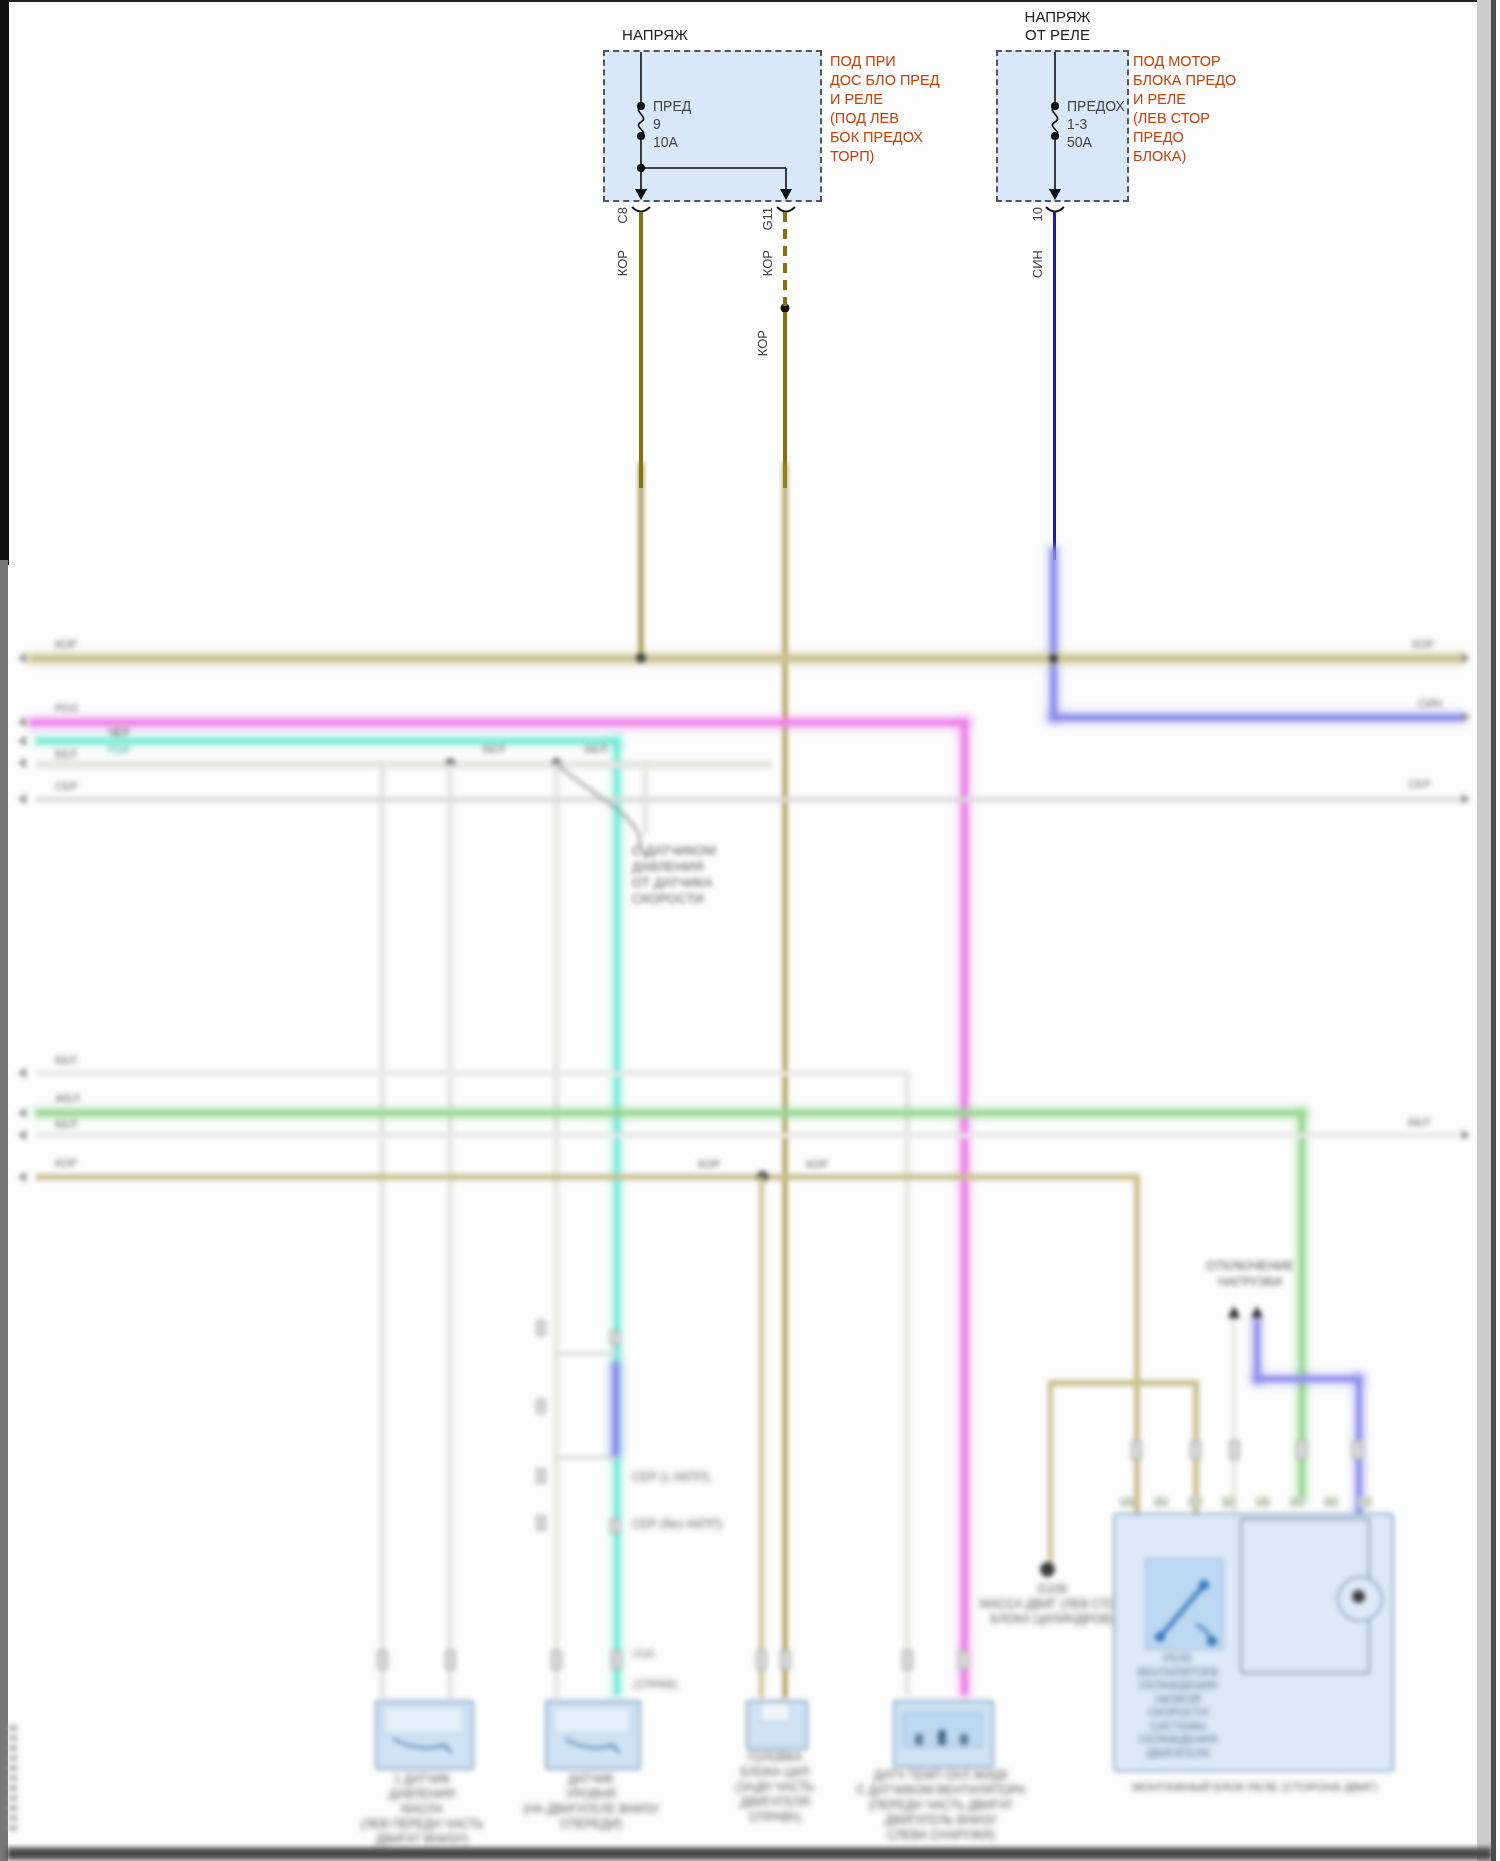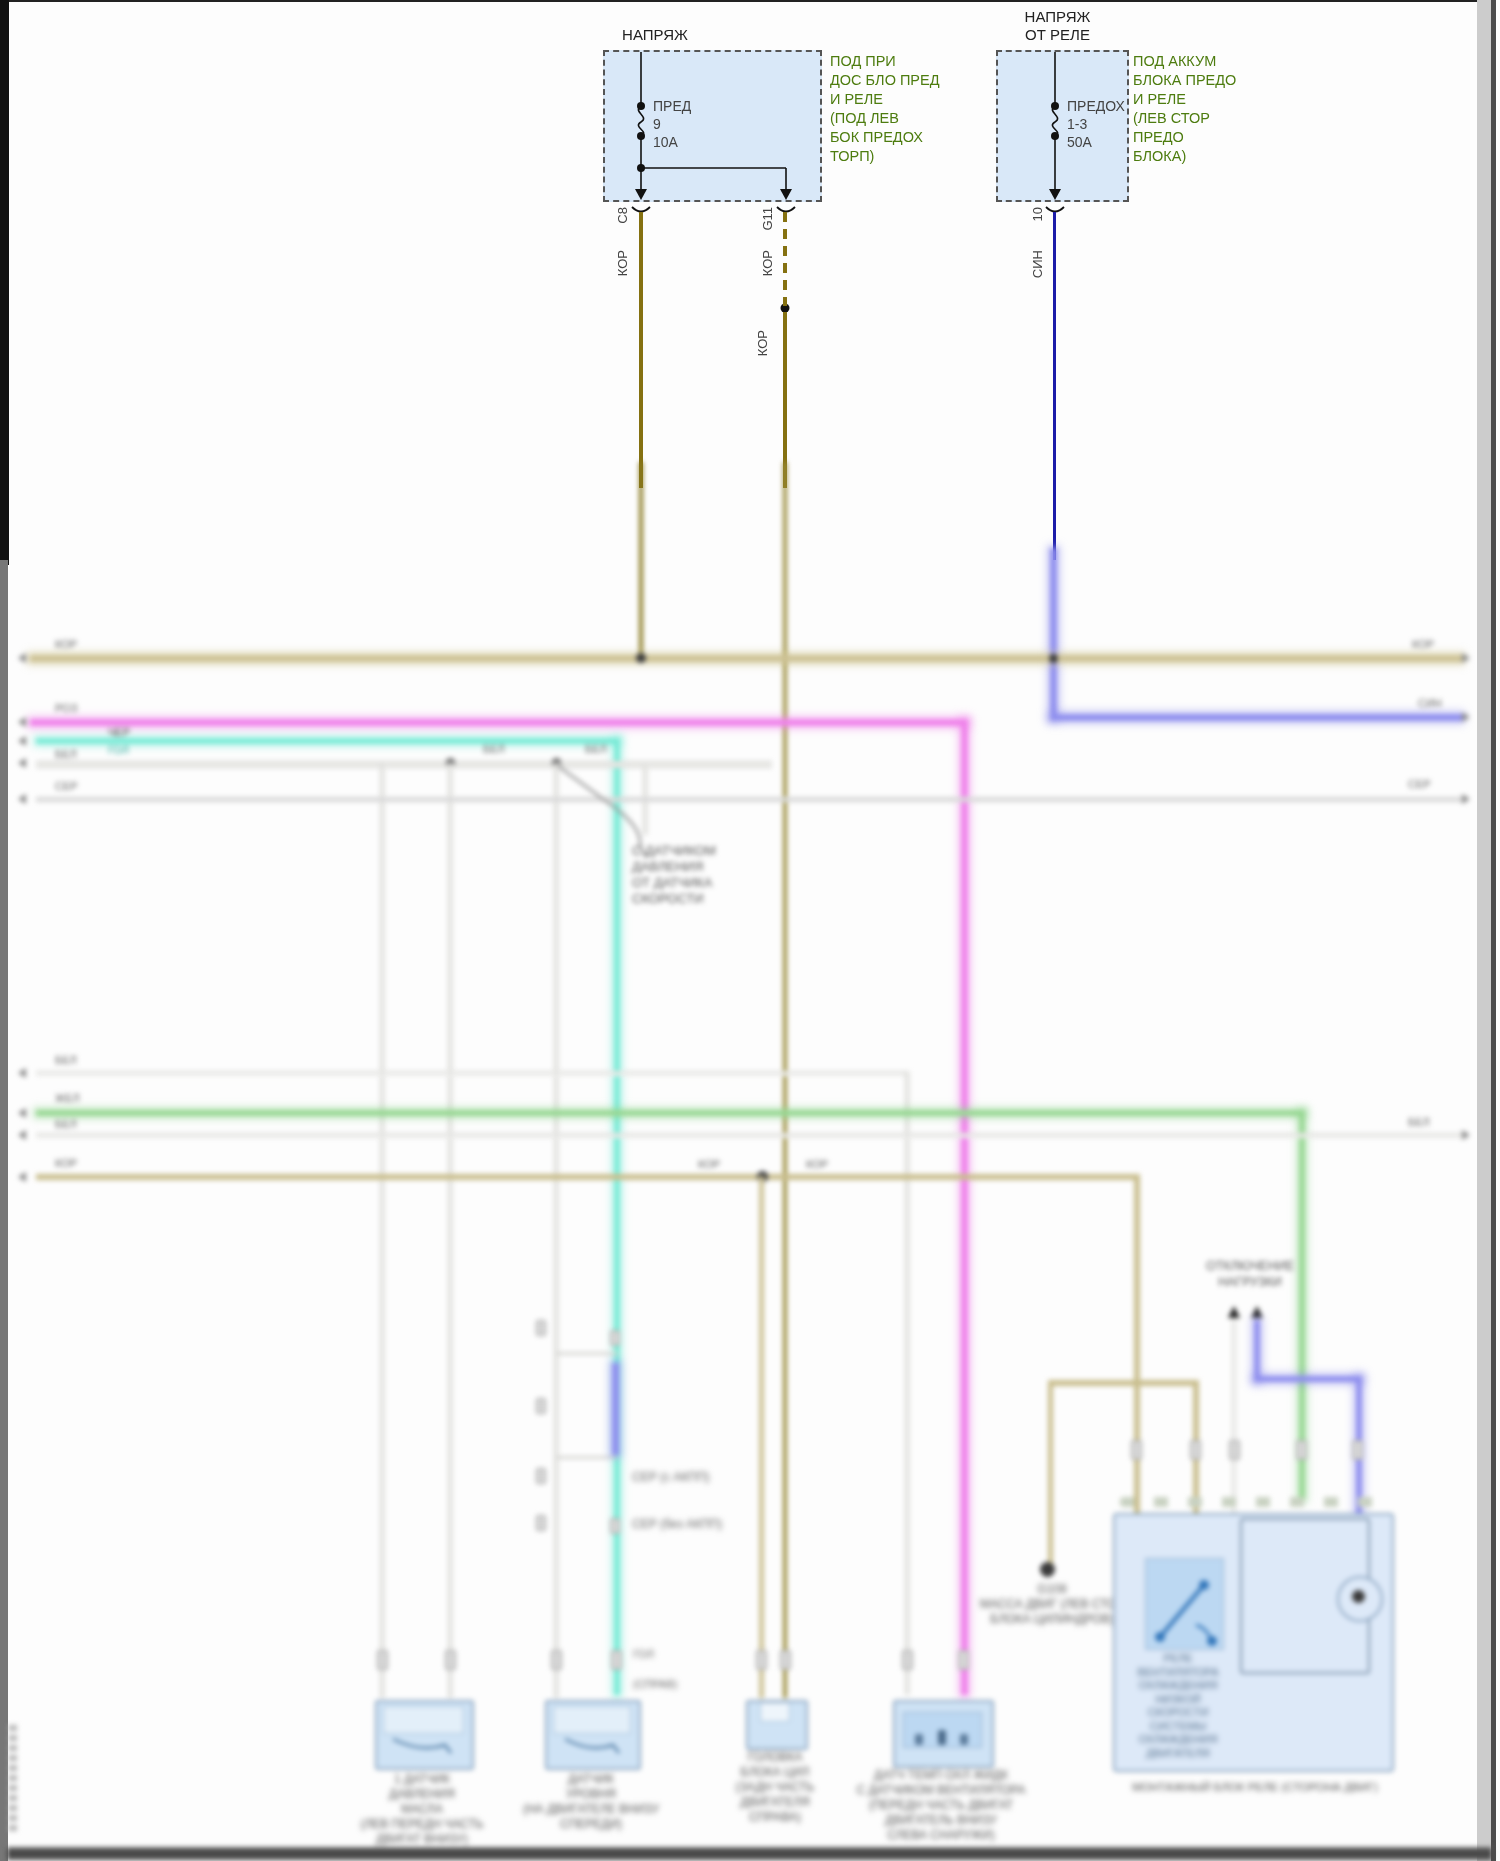--- a/index.html
+++ b/index.html
@@ -3,21 +3,21 @@
 <meta charset="utf-8">
 <style>
   html,body{margin:0;padding:0;background:#fff;}
   #page{position:relative;width:1500px;height:1861px;background:#fdfdfd;overflow:hidden;
         font-family:"Liberation Sans", sans-serif;color:#333;}
   .abs{position:absolute;}
   .wire{position:absolute;}
   .lbl{position:absolute;font-size:13px;color:#444;white-space:nowrap;}
   .rot{writing-mode:vertical-rl;transform:rotate(180deg);}
   .caption{position:absolute;text-align:center;font-size:12px;line-height:15px;color:#555;white-space:nowrap;}
-  .loc-text{position:absolute;font-size:14.5px;line-height:19px;color:#4d7c0f;white-space:nowrap;}
+  .loc-text{position:absolute;font-size:14.5px;line-height:19px;color:#c2410c;white-space:nowrap;}
   .fusebox{position:absolute;background:#d9e8f8;border:2px dashed #555;}
   .title{position:absolute;font-size:15px;color:#222;text-align:center;}
   .blur-layer{position:absolute;left:0;top:0;width:1500px;height:1861px;filter:blur(2.8px);}
   .xblur{filter:blur(1.6px);}
   .glow-tan{box-shadow:0 0 6px 3px rgba(205,195,140,.55);}
   .glow-pink{box-shadow:0 0 7px 3px rgba(240,130,235,.45);}
   .glow-cyan{box-shadow:0 0 6px 3px rgba(110,235,215,.4);}
   .glow-green{box-shadow:0 0 6px 3px rgba(145,215,145,.45);}
   .glow-violet{box-shadow:0 0 7px 3px rgba(143,143,238,.45);}
   .pin{position:absolute;width:9px;height:18px;background:#d6d6d6;border:1px solid #9a9a9a;border-radius:2px;}
@@ -87,21 +87,21 @@
 
   <div class="loc-text" style="left:830px;top:52px;">
     <div>ПОД ПРИ</div>
     <div>ДОС БЛО ПРЕД</div>
     <div>И РЕЛЕ</div>
     <div>(ПОД ЛЕВ</div>
     <div>БОК ПРЕДОХ</div>
     <div>ТОРП)</div>
   </div>
   <div class="loc-text" style="left:1133px;top:52px;">
-    <div>ПОД АККУМ</div>
+    <div>ПОД МОТОР</div>
     <div>БЛОКА ПРЕДО</div>
     <div>И РЕЛЕ</div>
     <div>(ЛЕВ СТОР</div>
     <div>ПРЕДО</div>
     <div>БЛОКА)</div>
   </div>
 
   <div class="lbl rot" style="left:615px;top:207px;">C8</div>
   <div class="lbl rot" style="left:760px;top:207px;">G11</div>
   <div class="lbl rot" style="left:1030px;top:207px;">10</div>

